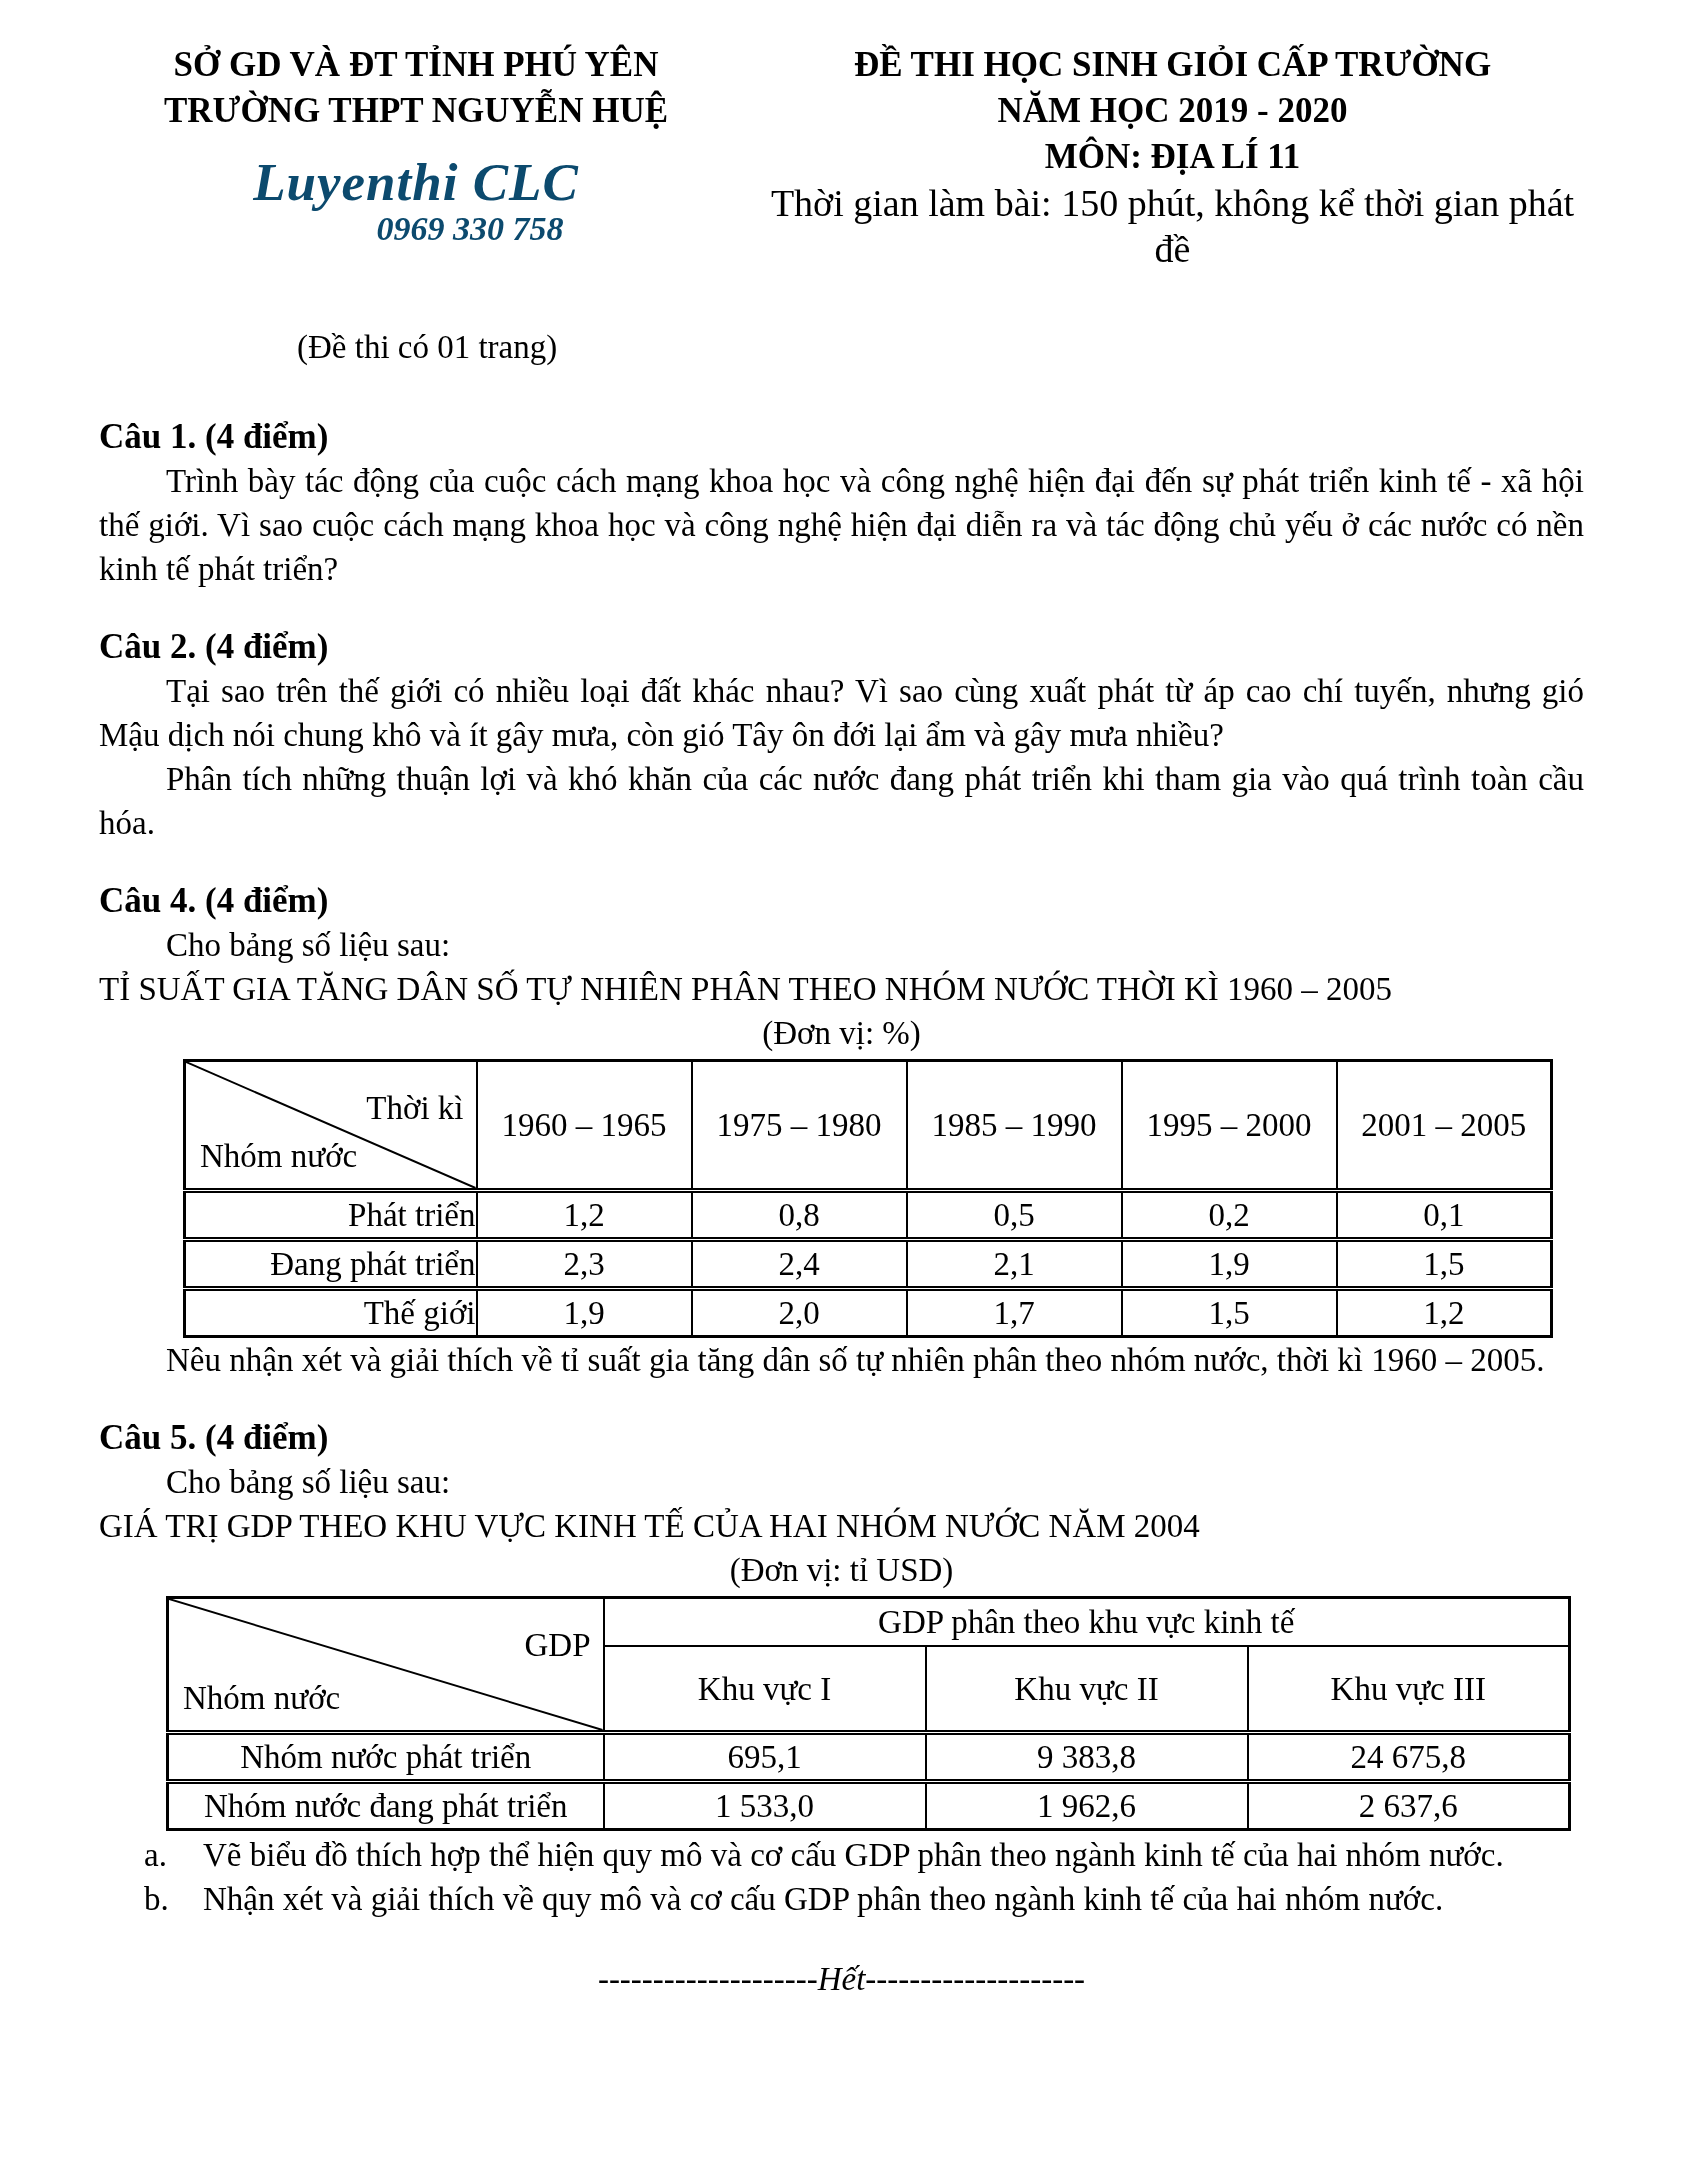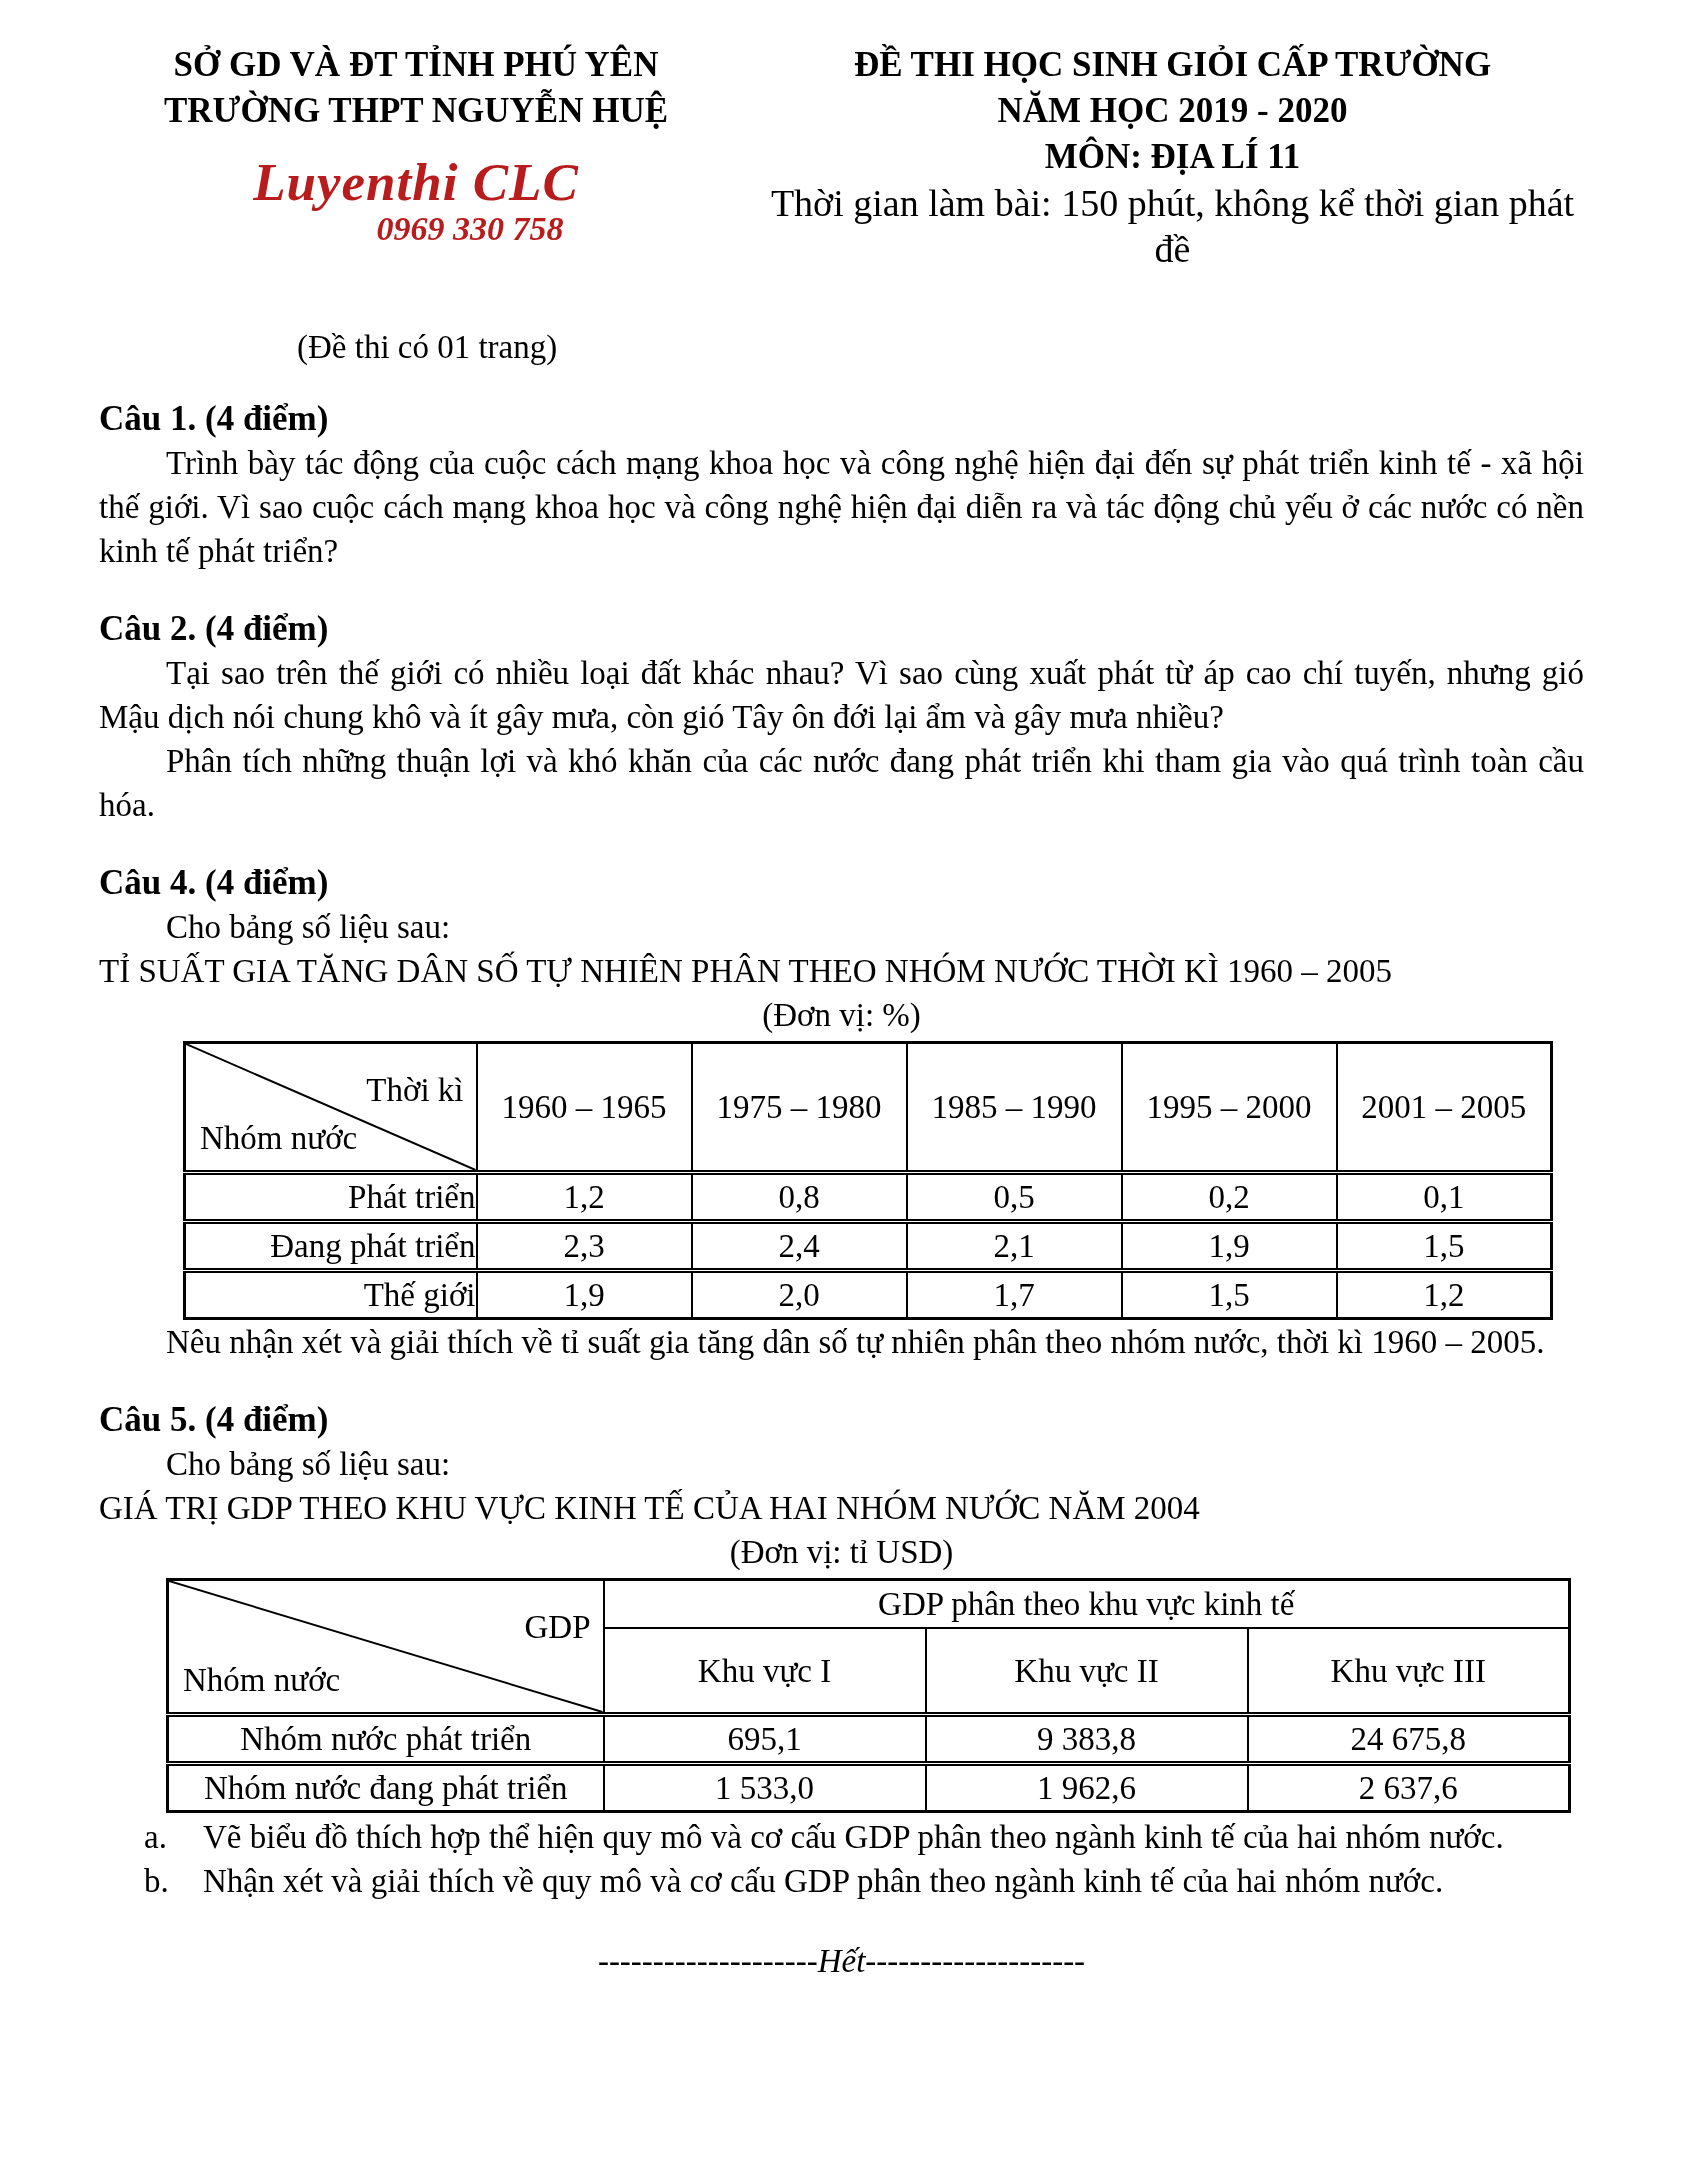--- a/index.html
+++ b/index.html
@@ -28,21 +28,21 @@
   .logo-phone {
     font-size: 34px; line-height: 36px;
     font-weight: bold; font-style: italic;
     transform: translateX(54px);
   }
 
   .page-note { margin: 53px 0 0 198px; }
 
   
   .q-title { margin-top: 34px; font-weight: bold; font-size: 35px; }
-  .q-title.first { margin-top: 28px; }
+  .q-title.first { margin-top: 46px; }
   .q-body { text-align: justify; text-indent: 67px; }
   .q-intro { text-indent: 67px; }
   .tbl-title { text-align: left; }
   .tbl-unit { text-align: center; }
 
   
   .tbl {
     border-collapse: collapse; table-layout: fixed;
     border: 3px solid #000; margin-top: 4px;
   }
@@ -80,21 +80,21 @@
 </style>
 </head>
 <body>
 
 <div class="content">
 
   <div class="header">
     <div class="h-left">
       <div class="bold-line">SỞ GD VÀ ĐT TỈNH PHÚ YÊN</div>
       <div class="bold-line">TRƯỜNG THPT NGUYỄN HUỆ</div>
-      <div class="logo" style="color: #b91c1c;">
+      <div class="logo" style="color: #0c4a6e;">
         <div class="logo-brand">Luyenthi CLC</div>
         <div class="logo-phone">0969 330 758</div>
       </div>
     </div>
     <div class="h-right">
       <div class="bold-line">ĐỀ THI HỌC SINH GIỎI CẤP TRƯỜNG</div>
       <div class="bold-line">NĂM HỌC 2019 - 2020</div>
       <div class="bold-line">MÔN: ĐỊA LÍ 11</div>
       <div class="duration">Thời gian làm bài: 150 phút, không kể thời gian phát đề</div>
     </div>

